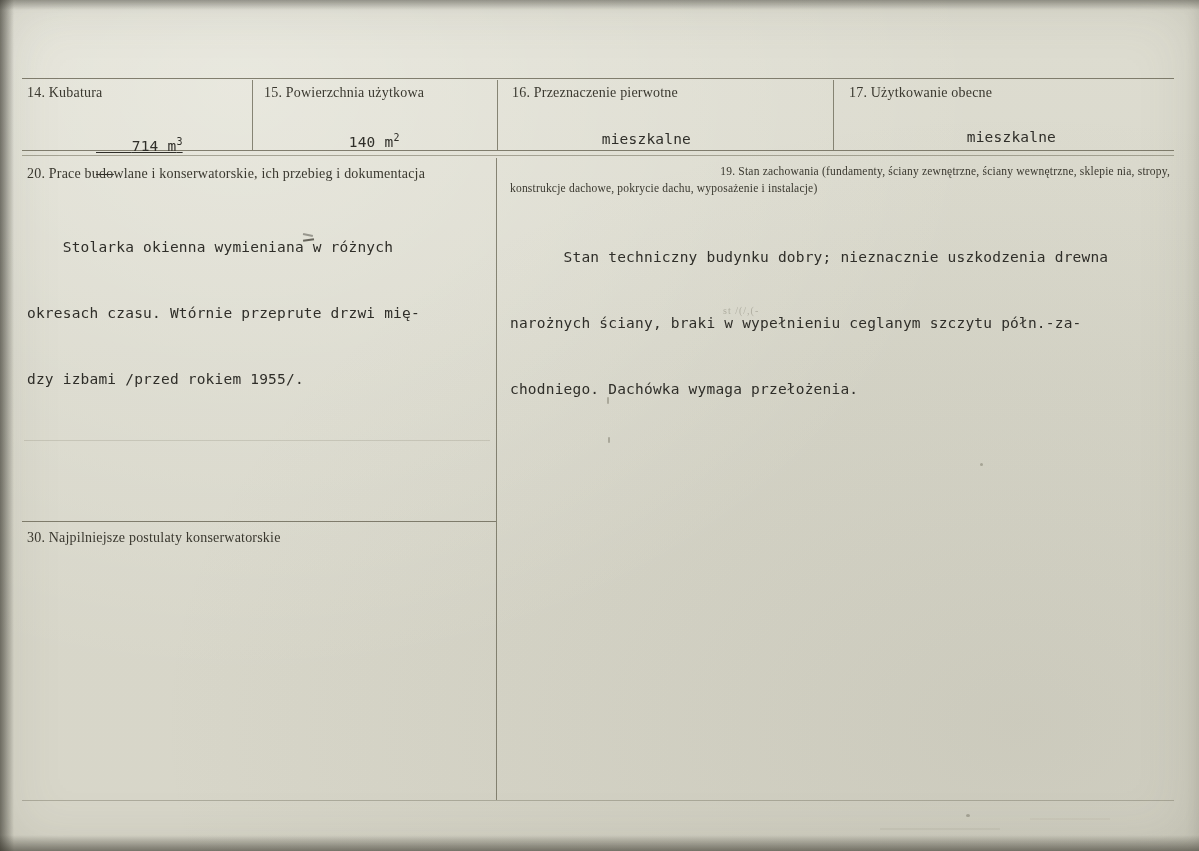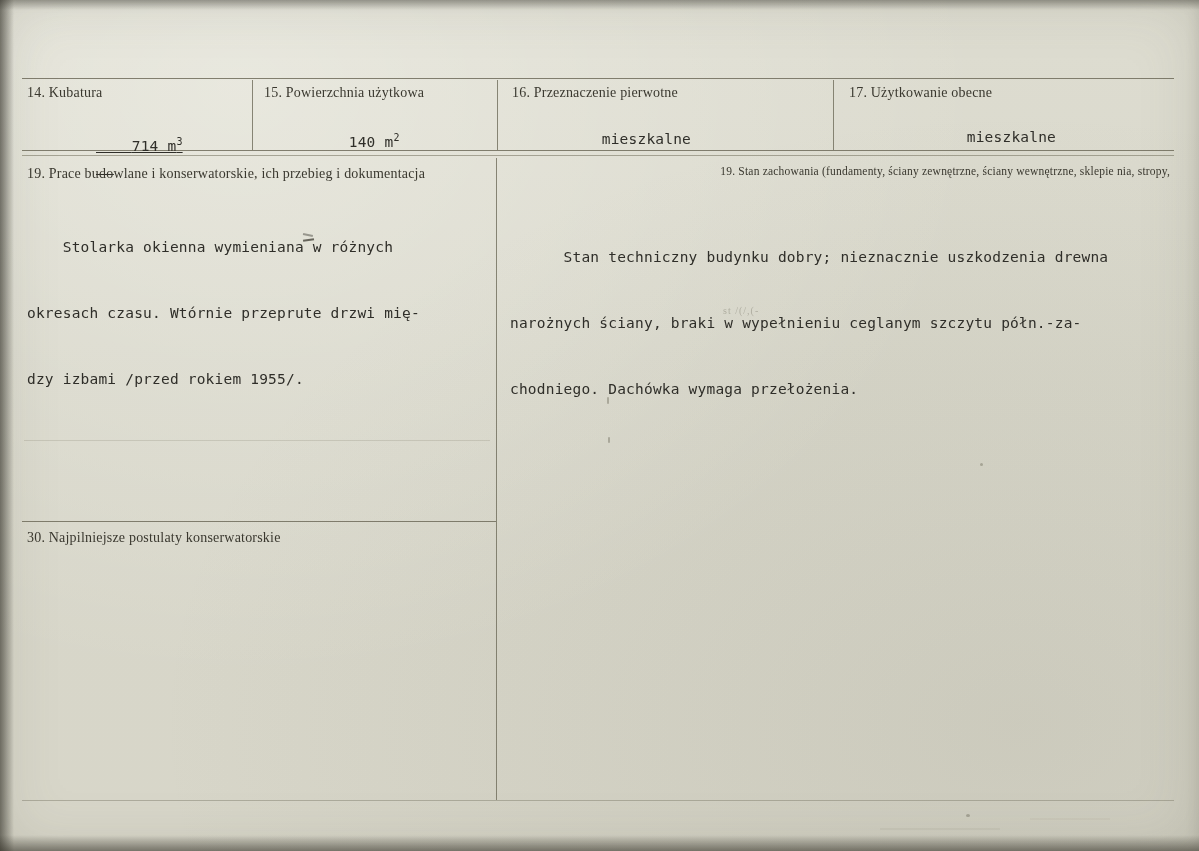--- a/index.html
+++ b/index.html
@@ -159,32 +159,33 @@
   <div class="field-label" style="left:512px; top:84px;">16. Przeznaczenie pierwotne</div>
   <div class="typed" style="left:566px; top:105px;">
     <span>mieszkalne</span><span class="sup"></span>
   </div>
 
   <div class="field-label" style="left:849px; top:84px;">17. Użytkowanie obecne</div>
   <div class="typed" style="left:931px; top:103px;">
     <span>mieszkalne</span><span class="sup"></span>
   </div>
 
-  <div class="field-label" style="left:27px; top:165px;">19. Prace budowlane i konserwatorskie, ich przebieg i dokumentacja</div>
+  <div class="field-label" style="left:27px; top:165px;">20. Prace budowlane i konserwatorskie, ich przebieg i dokumentacja</div>
 
   <div class="typed" style="left:27px; top:192px;">
     <div>    Stolarka okienna wymieniana w różnych</div>
     <div>okresach czasu. Wtórnie przeprute drzwi mię-</div>
     <div>dzy izbami /przed rokiem 1955/.</div>
   </div>
 
   <div class="strike" style="left:303px; top:239px; width:11px; height:1.5px; transform:rotate(-8deg);"></div>
   <div class="strike" style="left:303px; top:234px; width:10px; height:1.5px; transform:rotate(12deg); opacity:0.6;"></div>
 
   <div class="field-label small" style="left:510px; top:164px; width:660px;text-align:right;">19. Stan zachowania (fundamenty, ściany zewnętrzne, ściany wewnętrzne, sklepie nia, stropy,</div>
+  <div class="field-label small" style="left:510px; top:181px; width:660px;">konstrukcje dachowe, pokrycie dachu,  wyposażenie i instalacje)</div>
 
   <div class="typed" style="left:510px; top:202px;">
     <div>      Stan techniczny budynku dobry; nieznacznie uszkodzenia drewna</div>
     <div>narożnych ściany, braki w wypełnieniu ceglanym szczytu półn.-za-</div>
     <div>chodniego. Dachówka wymaga przełożenia.</div>
   </div>
 
   <div class="field-label" style="left:27px; top:529px;">30. Najpilniejsze postulaty konserwatorskie</div>
   <div class="typed" style="left:27px; top:556px;"></div>
 

